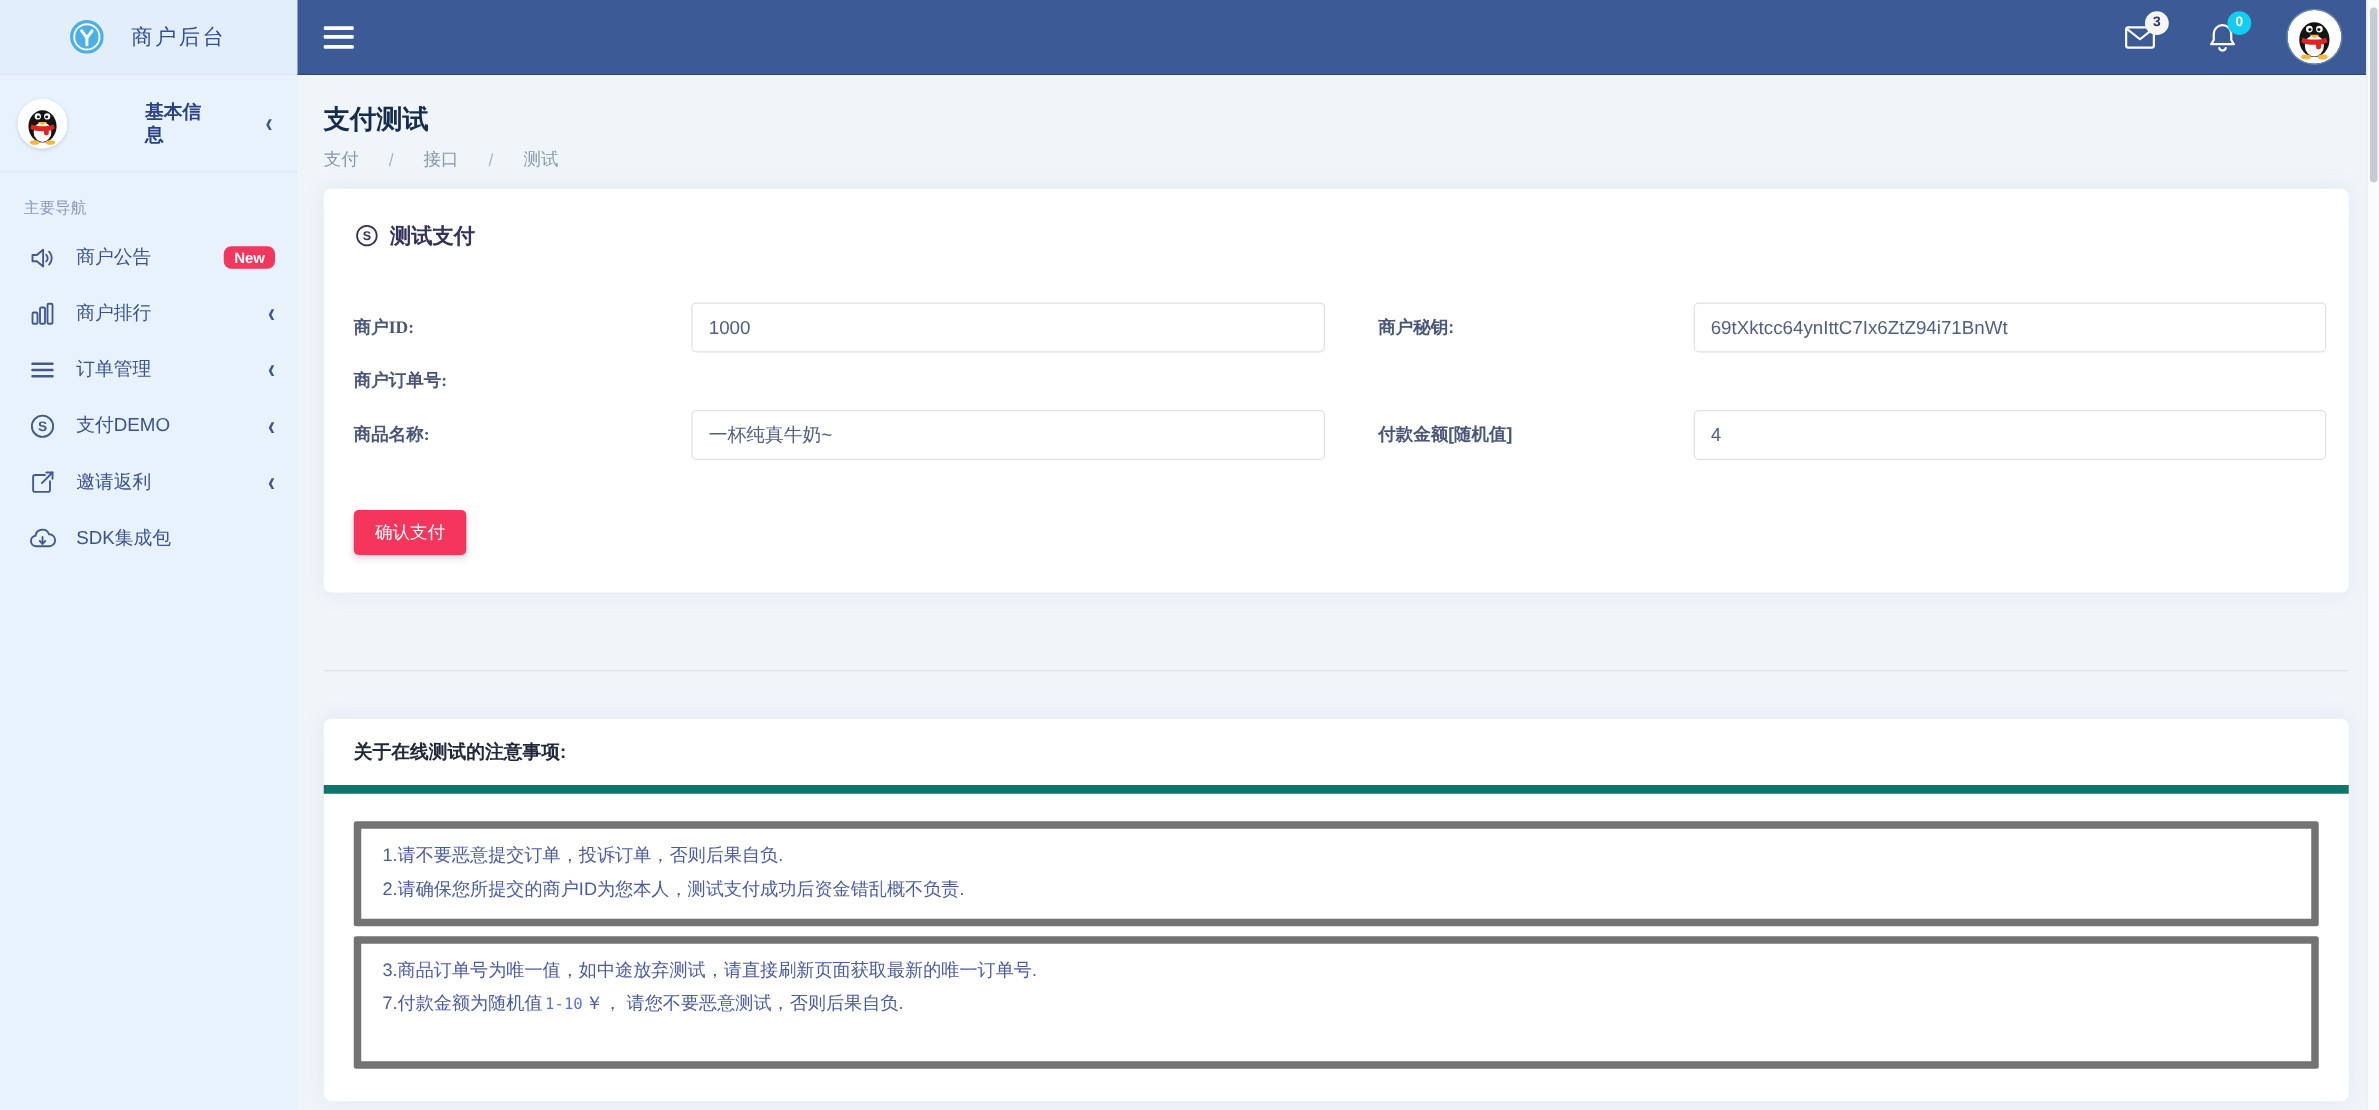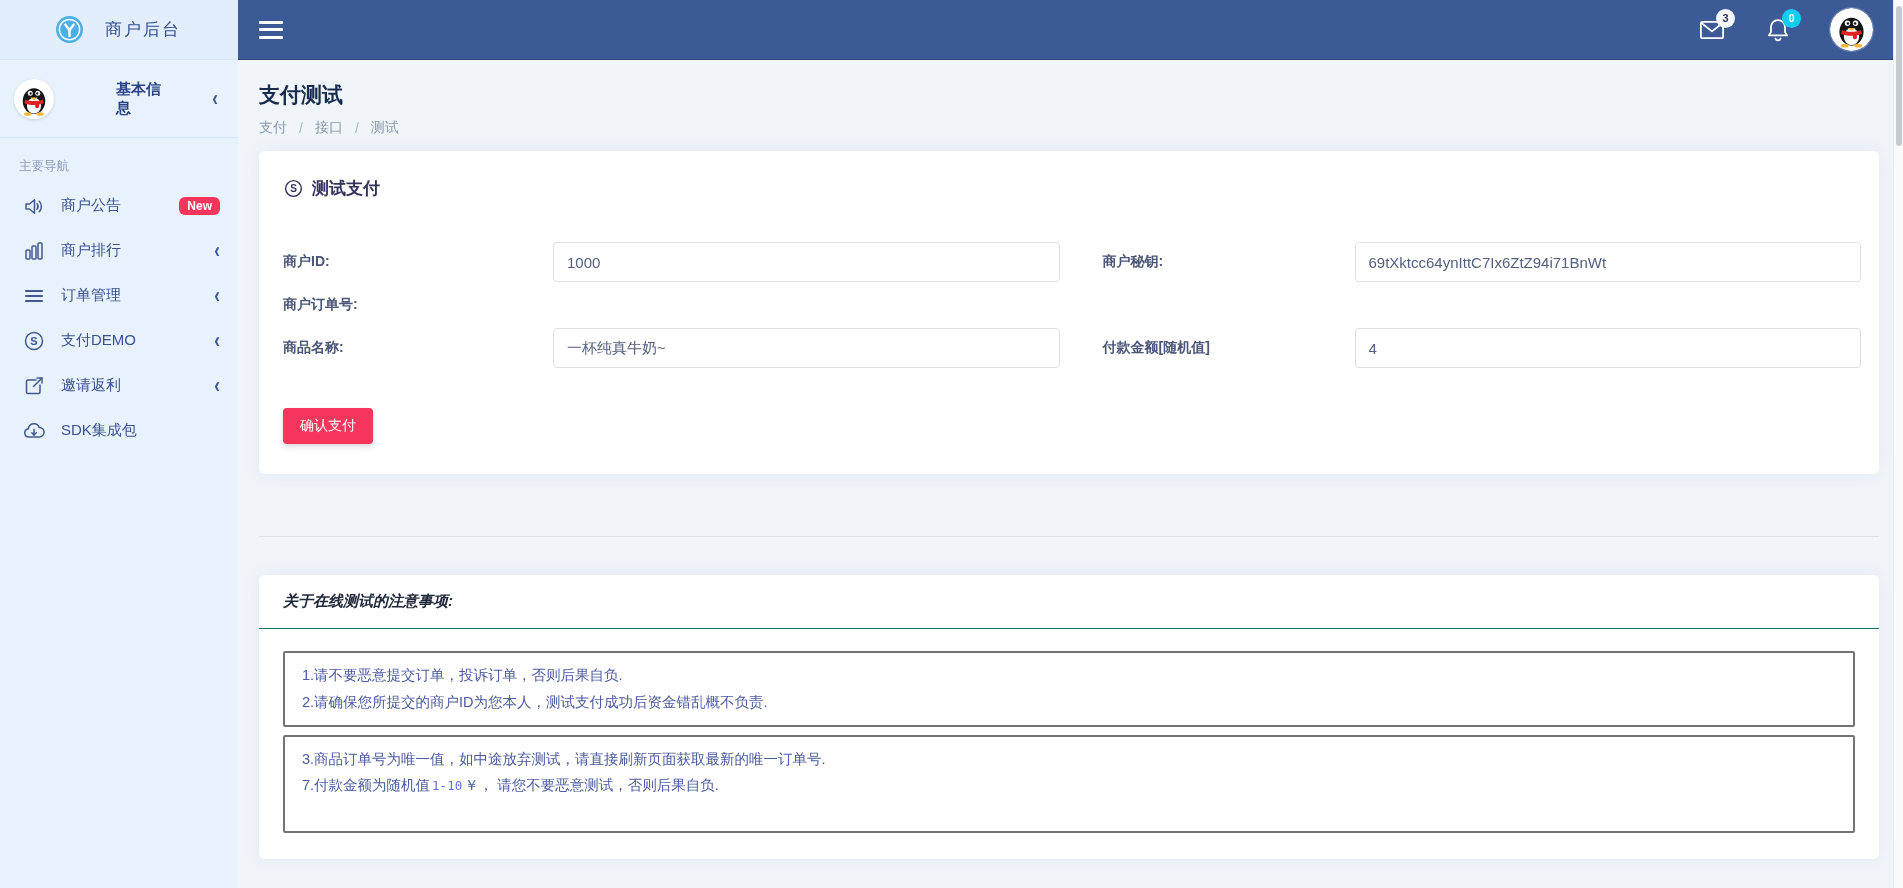--- a/index.html
+++ b/index.html
@@ -40,44 +40,44 @@
   .icon-wrap svg { width:100%; height:100%; }
   .mini-badge { position:absolute; top:-7px; right:-9px; min-width:19px; height:19px; border-radius:50%; font-size:11px; font-weight:bold; display:flex; align-items:center; justify-content:center; }
   .mini-badge.light { background:#f4f5f7; color:#32325d; }
   .mini-badge.cyan { color:#fff; }
   .top-avatar { width:43px; height:43px; border-radius:50%; overflow:hidden; cursor:pointer; box-shadow:0 0 0 1px rgba(255,255,255,.25); }
 
   
   .content { flex:1; overflow:hidden; padding:0 14px 0 21px; }
   .page-head { padding-top:21px; }
   .page-title { font-size:21px; font-weight:bold; color:#172b4d; }
-  .breadcrumb { margin-top:10px; display:flex; align-items:center; gap:12px; font-size:14px; color:#8898aa; }
+  .breadcrumb { margin-top:10px; display:flex; align-items:center; gap:24px; font-size:14px; color:#8898aa; }
   .breadcrumb .bc-link { cursor:pointer; }
   .breadcrumb .sep { color:#aab7c4; }
 
   .card { background:#fff; border-radius:6px; box-shadow:0 0 18px rgba(136,152,170,.12); }
   .form-card { margin-top:14px; padding:26px 18px 30px 24px; }
   .card-head { display:flex; align-items:center; gap:8px; margin-bottom:42px; }
   .card-head .s-icon { width:21px; height:21px; color:#32325d; }
   .card-head .s-icon svg { width:100%; height:100%; }
   .card-title { font-size:17px; font-weight:bold; color:#32325d; }
 
   .frow { display:flex; align-items:center; margin-bottom:14px; }
-  .flabel { width:270px; flex:none; font-size:14px; font-weight:bold; color:#4a5677; }
+  .flabel { width:270px; flex:none; font-size:14px; font-weight:bold; color:#4a5677;font-family:Liberation Serif, serif; }
   .flabel2 { width:252px; flex:none; margin-left:43px; font-size:14px; font-weight:bold; color:#4a5677; }
   .finput { flex:1; height:40px; border:1px solid #dee2e6; border-radius:4px; padding:0 13px; font-size:15px; color:#525f7f; font-family:"Liberation Sans","DejaVu Sans",sans-serif; background:#fff; outline:none; min-width:0; }
 
   .submit-btn { margin-top:40px; margin-left:0; background:#f5365c; color:#ffffff; border:none; border-radius:4px; padding:9px 17px; font-size:14px; cursor:pointer; box-shadow:0 4px 6px rgba(50,50,93,.11), 0 1px 3px rgba(0,0,0,.08); font-family:"Liberation Sans","DejaVu Sans",sans-serif; }
 
   .divider { border:none; border-top:1px solid #dfe3e8; margin:62px 0 38px 0; }
 
   .notes-card { margin-bottom:40px; }
-  .notes-head { padding:17px 24px; font-size:15px; font-weight:bold; color:#20283a; border-bottom:1px solid #0f766e;font-style:italic; }
+  .notes-head { padding:17px 24px; font-size:15px; font-weight:bold; color:#20283a; border-bottom:7px solid #0f766e; }
   .notes-body { padding:22px 24px 26px 24px; }
-  .note-box { border:2px solid #737373; border-radius:2px; padding:9px 17px; font-size:14.5px; color:#4b5b9e; line-height:1.85; }
+  .note-box { border:6px solid #737373; border-radius:2px; padding:9px 17px; font-size:14.5px; color:#4b5b9e; line-height:1.85; }
   .note-box + .note-box { margin-top:8px; }
   .note-box.tall { padding-bottom:32px; }
   .code { font-family:"DejaVu Sans Mono","Liberation Mono",monospace; font-size:12.5px; color:#5e72e4; padding:0 2px; }
 </style>
 </head>
 <body>
 
 <svg width="0" height="0" style="position:absolute">
   <defs>
     <g id="qq-penguin">

